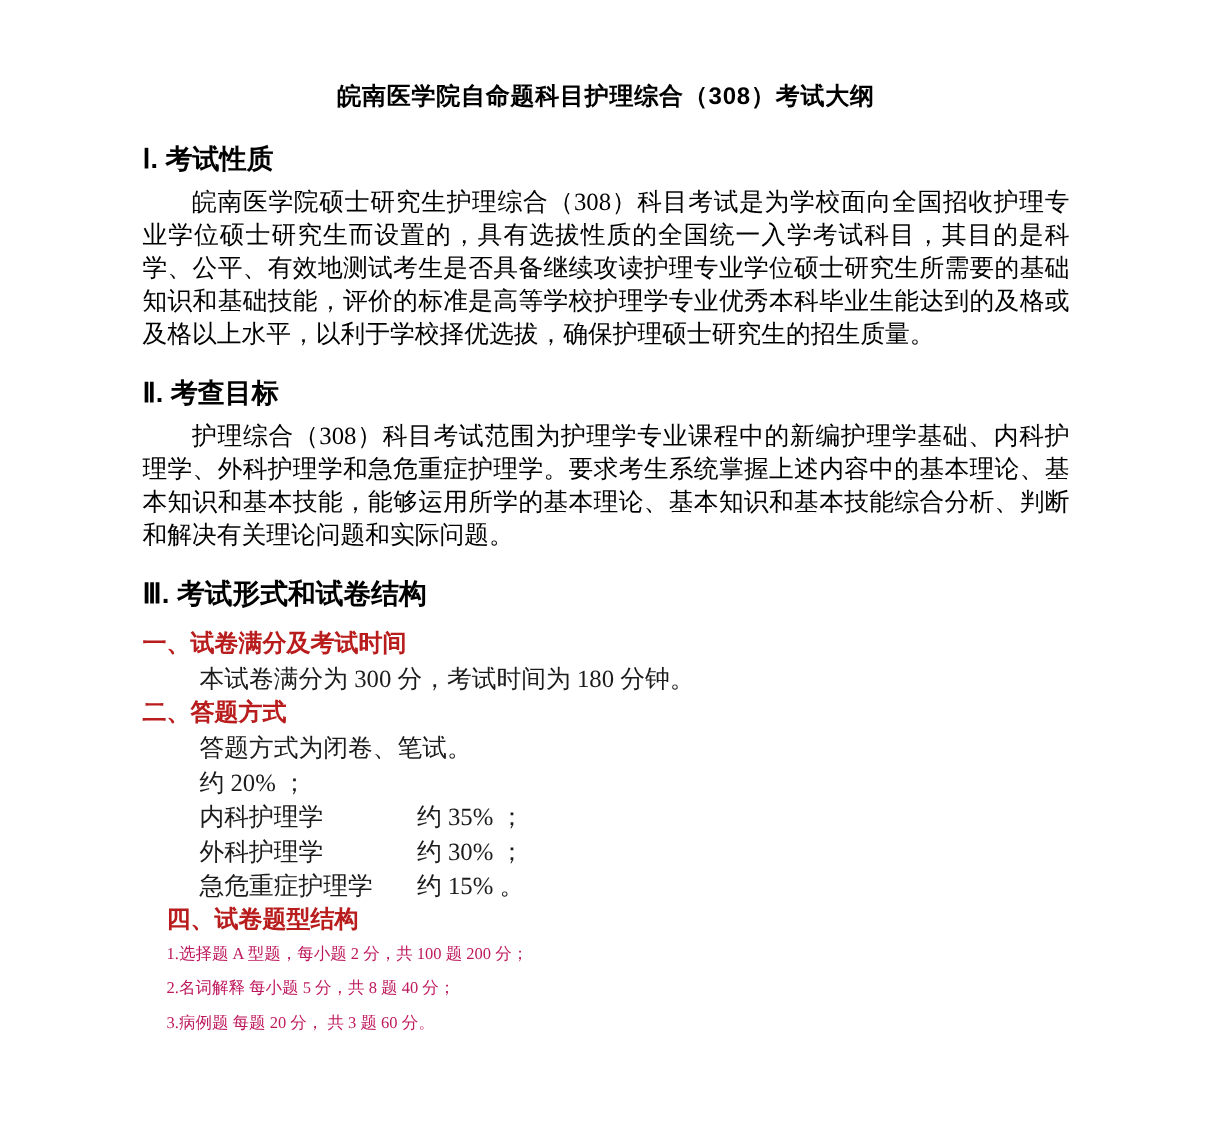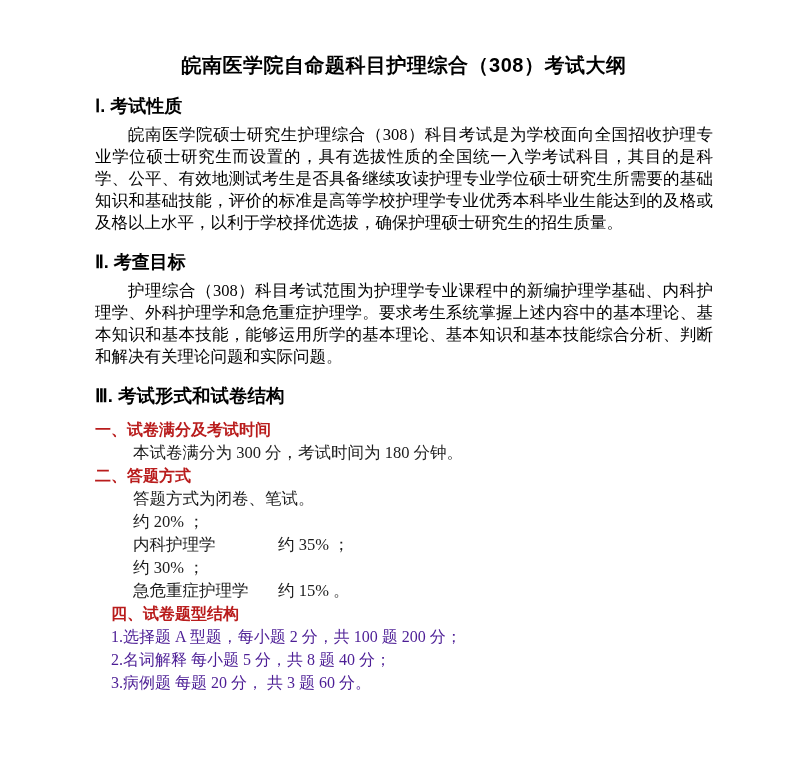--- a/index.html
+++ b/index.html
@@ -13,21 +13,21 @@
     width: 806px;
     height: 763px;
     background: #ffffff;
     padding: 52px 93px 0 95px;
     color: #1b1b1b;
     overflow: hidden;
   }
   .doc-title {
     font-family: "Liberation Sans", sans-serif;
     font-weight: 700;
-    font-size: 20px;
+    font-size: 16px;
     line-height: 26px;
     letter-spacing: 0.5px;
     color: #000000;
     text-align: center;
     margin: 0 0 16px 0;
   }
   .sec-heading {
     font-family: "Liberation Sans", sans-serif;
     font-weight: 700;
     font-size: 18px;
@@ -80,24 +80,24 @@
   .pct-label {
     display: inline-block;
     width: 145px;
     flex: 0 0 145px;
   }
   .pct-value {
     display: inline-block;
   }
   .q-item {
     font-family: "Liberation Serif", "DejaVu Serif", serif;
-    font-size: 16px;
+    font-size: 11px;
     line-height: 23px;
     margin-left: 16px;
-    color: #4c1d95;
+    color: #be185d;
   }
 </style>
 </head>
 <body>
 
 <div class="page">
 
   <div class="doc-title">皖南医学院自命题科目护理综合（308）考试大纲</div>
 
   <div class="sec-heading first">Ⅰ. 考试性质</div>
@@ -116,20 +116,21 @@
 
 
   <div class="pct-row">
     <span class="pct-value">约 20% ；</span>
   </div>
   <div class="pct-row">
     <span class="pct-label">内科护理学</span>
     <span class="pct-value">约 35% ；</span>
   </div>
   <div class="pct-row">
+    <span class="pct-label">外科护理学</span>
     <span class="pct-value">约 30% ；</span>
   </div>
   <div class="pct-row">
     <span class="pct-label">急危重症护理学</span>
     <span class="pct-value">约 15% 。</span>
   </div>
 
   <div class="subsec-heading indented">四、试卷题型结构</div>
 
   <div class="q-item">1.选择题 A 型题，每小题 2 分，共 100 题 200 分；</div>

